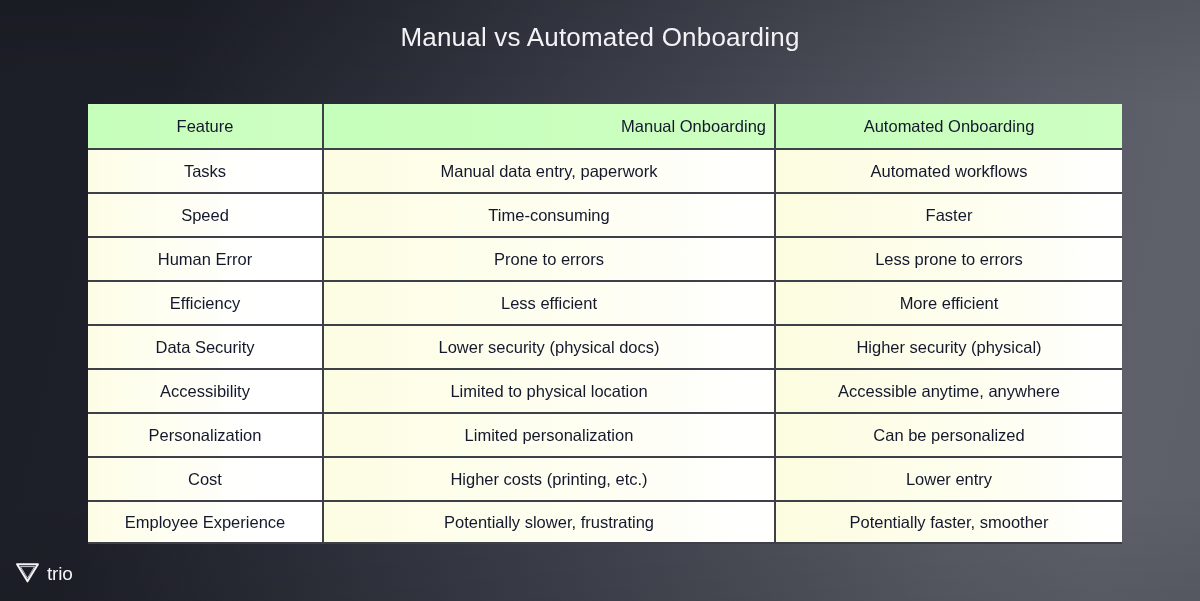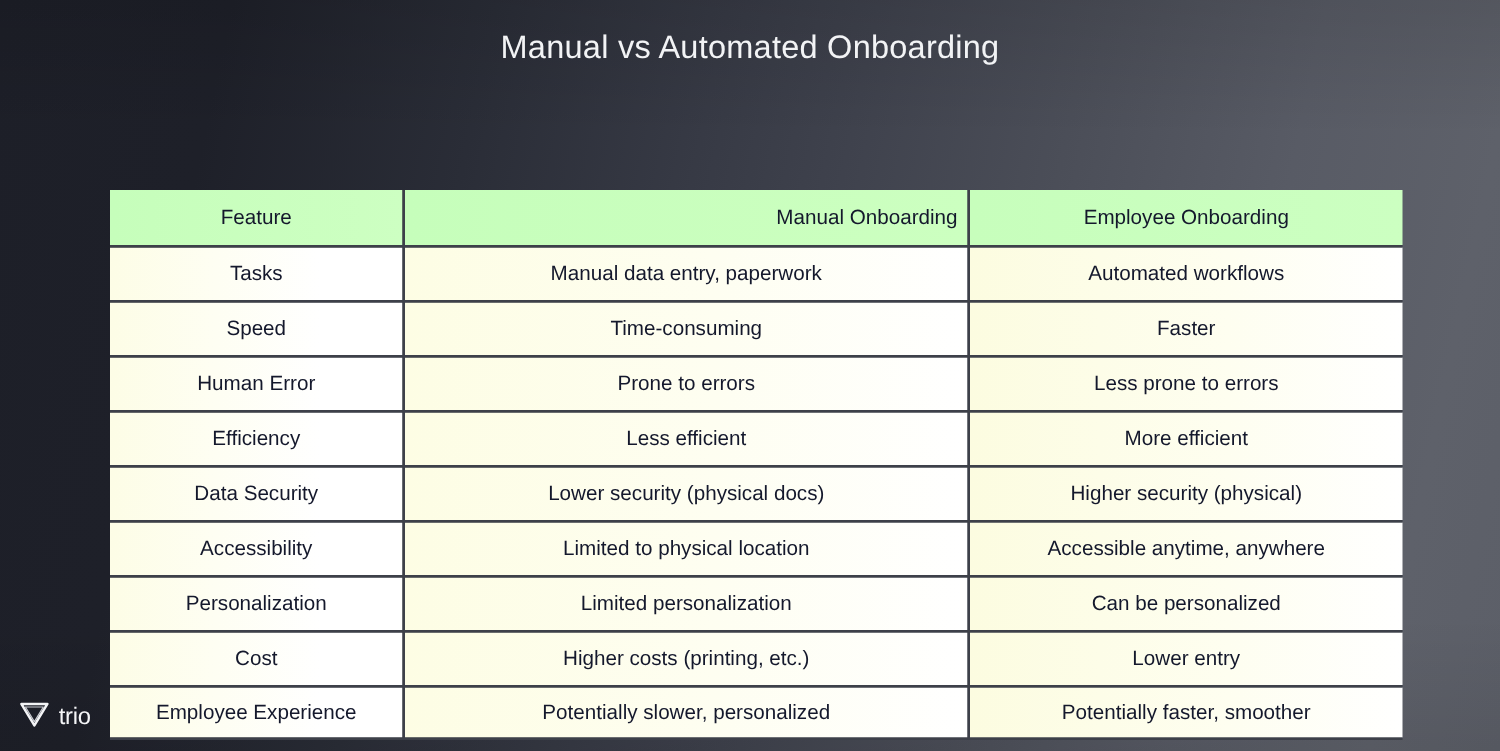--- a/index.html
+++ b/index.html
@@ -66,21 +66,20 @@
     left: 88px;
     top: 104px;
     width: 1034px;
     z-index: 3;
   }
   table.cmp {
     border-collapse: separate;
     border-spacing: 0;
     width: 1034px;
     table-layout: fixed;
-    margin-top: 48px;
   }
   table.cmp col.c1 { width: 236px; }
   table.cmp col.c2 { width: 452px; }
   table.cmp col.c3 { width: 346px; }
 
   table.cmp th,
   table.cmp td {
     height: 44px;
     padding: 0 8px;
     text-align: center;
@@ -152,21 +151,21 @@
     <table class="cmp">
       <colgroup>
         <col class="c1">
           <col class="c2">
           <col class="c3">
       </colgroup>
       <thead>
         <tr>
           <th class="h1">Feature</th>
           <th class="h2">Manual Onboarding</th>
-          <th class="h3">Employee Onboarding</th>
+          <th class="h3">Automated Onboarding</th>
         </tr>
       </thead>
       <tbody id="tbody">
           <tr>
             <td class="col1">Tasks</td>
             <td class="col2">Manual data entry, paperwork</td>
             <td class="col3">Automated workflows</td>
           </tr>
           <tr>
             <td class="col1">Speed</td>
@@ -198,21 +197,21 @@
             <td class="col2">Limited personalization</td>
             <td class="col3">Can be personalized</td>
           </tr>
           <tr>
             <td class="col1">Cost</td>
             <td class="col2">Higher costs (printing, etc.)</td>
             <td class="col3">Lower entry</td>
           </tr>
           <tr>
             <td class="col1">Employee Experience</td>
-            <td class="col2">Potentially slower, personalized</td>
+            <td class="col2">Potentially slower, frustrating</td>
             <td class="col3">Potentially faster, smoother</td>
           </tr>
         </tbody>
     </table>
   </div>
 
   <div class="logo">
     <span class="logo-mark">
       <svg width="27" height="27" viewBox="0 0 28 28" aria-hidden="true">
         <path d="M3.2 6.4 L24.8 6.4 L14 24.2 Z" fill="none" stroke="#f3f4f6" stroke-width="2.1" stroke-linejoin="round"></path>

